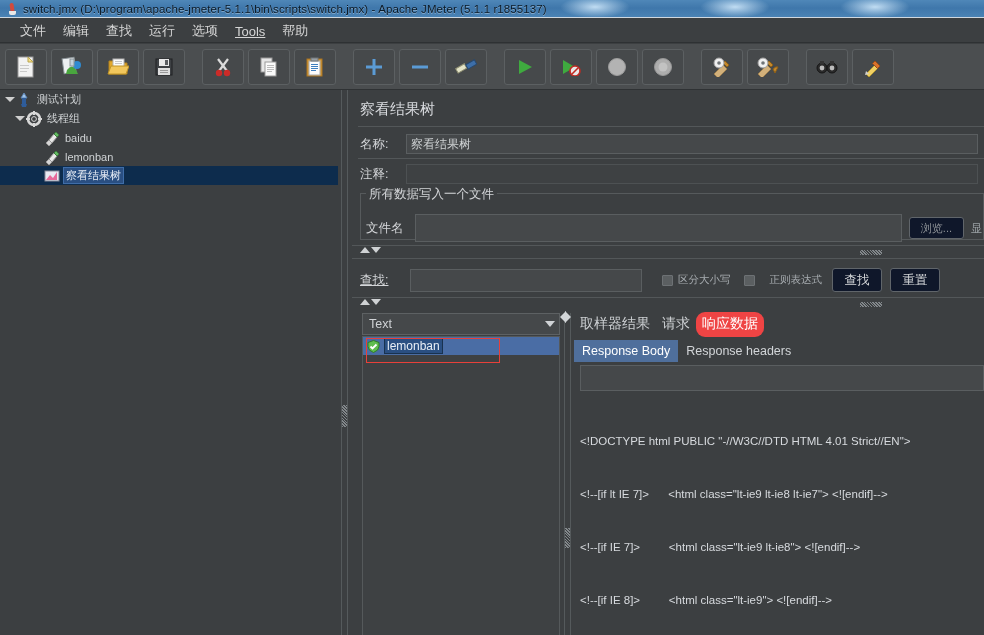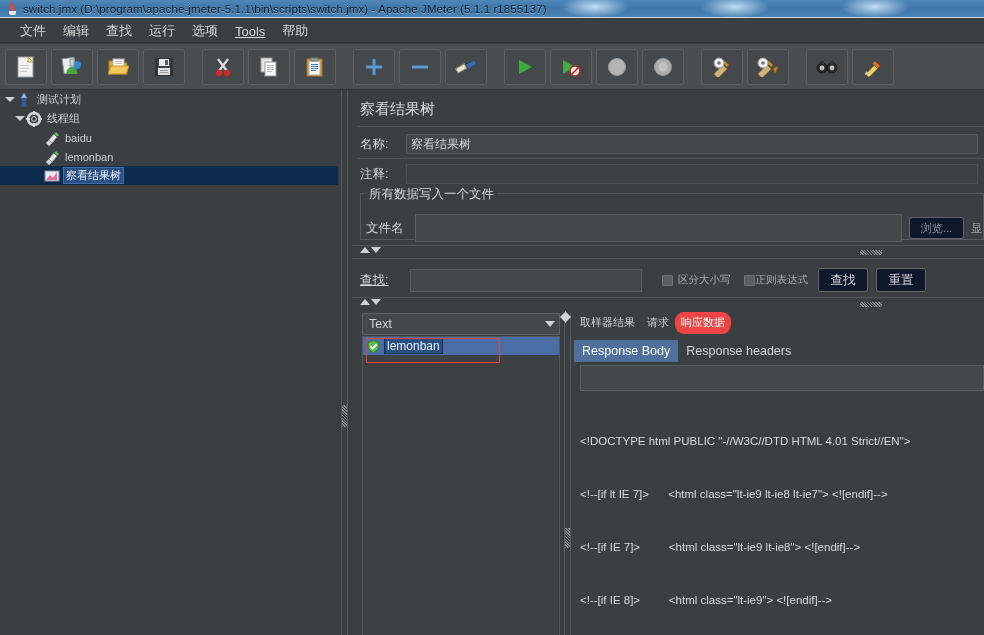--- a/index.html
+++ b/index.html
@@ -145,21 +145,21 @@
     font-size:12px;color:#e7edf5;background:#2a4f82;border:1px solid #1d3char;border:1px solid #19324f;
     padding:0 2px;margin-left:4px;white-space:nowrap;
   }
   .shield{width:13px;height:13px;flex:0 0 auto;}
 
   .annot-box{position:absolute;border:1px solid #e8403a;pointer-events:none;}
 
   
   .tabs{position:absolute;display:flex;align-items:flex-end;}
   .tab{
-    font-size:11px;color:#cdd0d3;padding:3px 6px 4px 6px;white-space:nowrap;cursor:default;
+    font-size:14px;color:#cdd0d3;padding:3px 6px 4px 6px;white-space:nowrap;cursor:default;
   }
   .tab.active{background:#ef4444;color:#ffffff;border-radius:9px;}
   .subtab{
     font-size:12.5px;color:#d2d5d8;padding:4px 8px;white-space:nowrap;cursor:default;
   }
   .subtab.active{background:#4f6f9c;color:#ffffff;}
 
   .resp-input{
     position:absolute;background:#45484a;border:1px solid #5a5e60;box-sizing:border-box;
   }
@@ -466,21 +466,21 @@
     <div class="hline" style="left:0px;top:168px;width:632px;"></div>
 
     <div class="frow" style="left:8px;top:177px;width:624px;height:26px;">
       <span class="flabel" style="width:50px;text-decoration:underline;">查找:</span>
       <span class="finput" style="width:232px;height:23px;line-height:21px;" title=""></span>
 
       <span class="cbx" style="margin-left:20px;"></span>
       <span class="flabel" style="margin-left:5px;font-size:10.5px;color:#a8adb1;">区分大小写</span>
 
       <span class="cbx" style="margin-left:13px;"></span>
-      <span class="flabel" style="margin-left:1px;font-size:10.5px;color:#a8adb1;">正则表达式</span>
+      <span class="flabel" style="margin-left:15px;font-size:10.5px;color:#a8adb1;">正则表达式</span>
 
       <span class="btn" style="width:50px;height:24px;margin-left:10px;">查找</span>
       <span class="btn" style="width:50px;height:24px;margin-left:8px;">重置</span>
     </div>
 
     <div class="hline" style="left:0px;top:207px;width:632px;"></div>
 
     <div class="updown" style="left:8px;top:209px;">
       <i class="up-t"></i>
       <i class="dn-t"></i>

